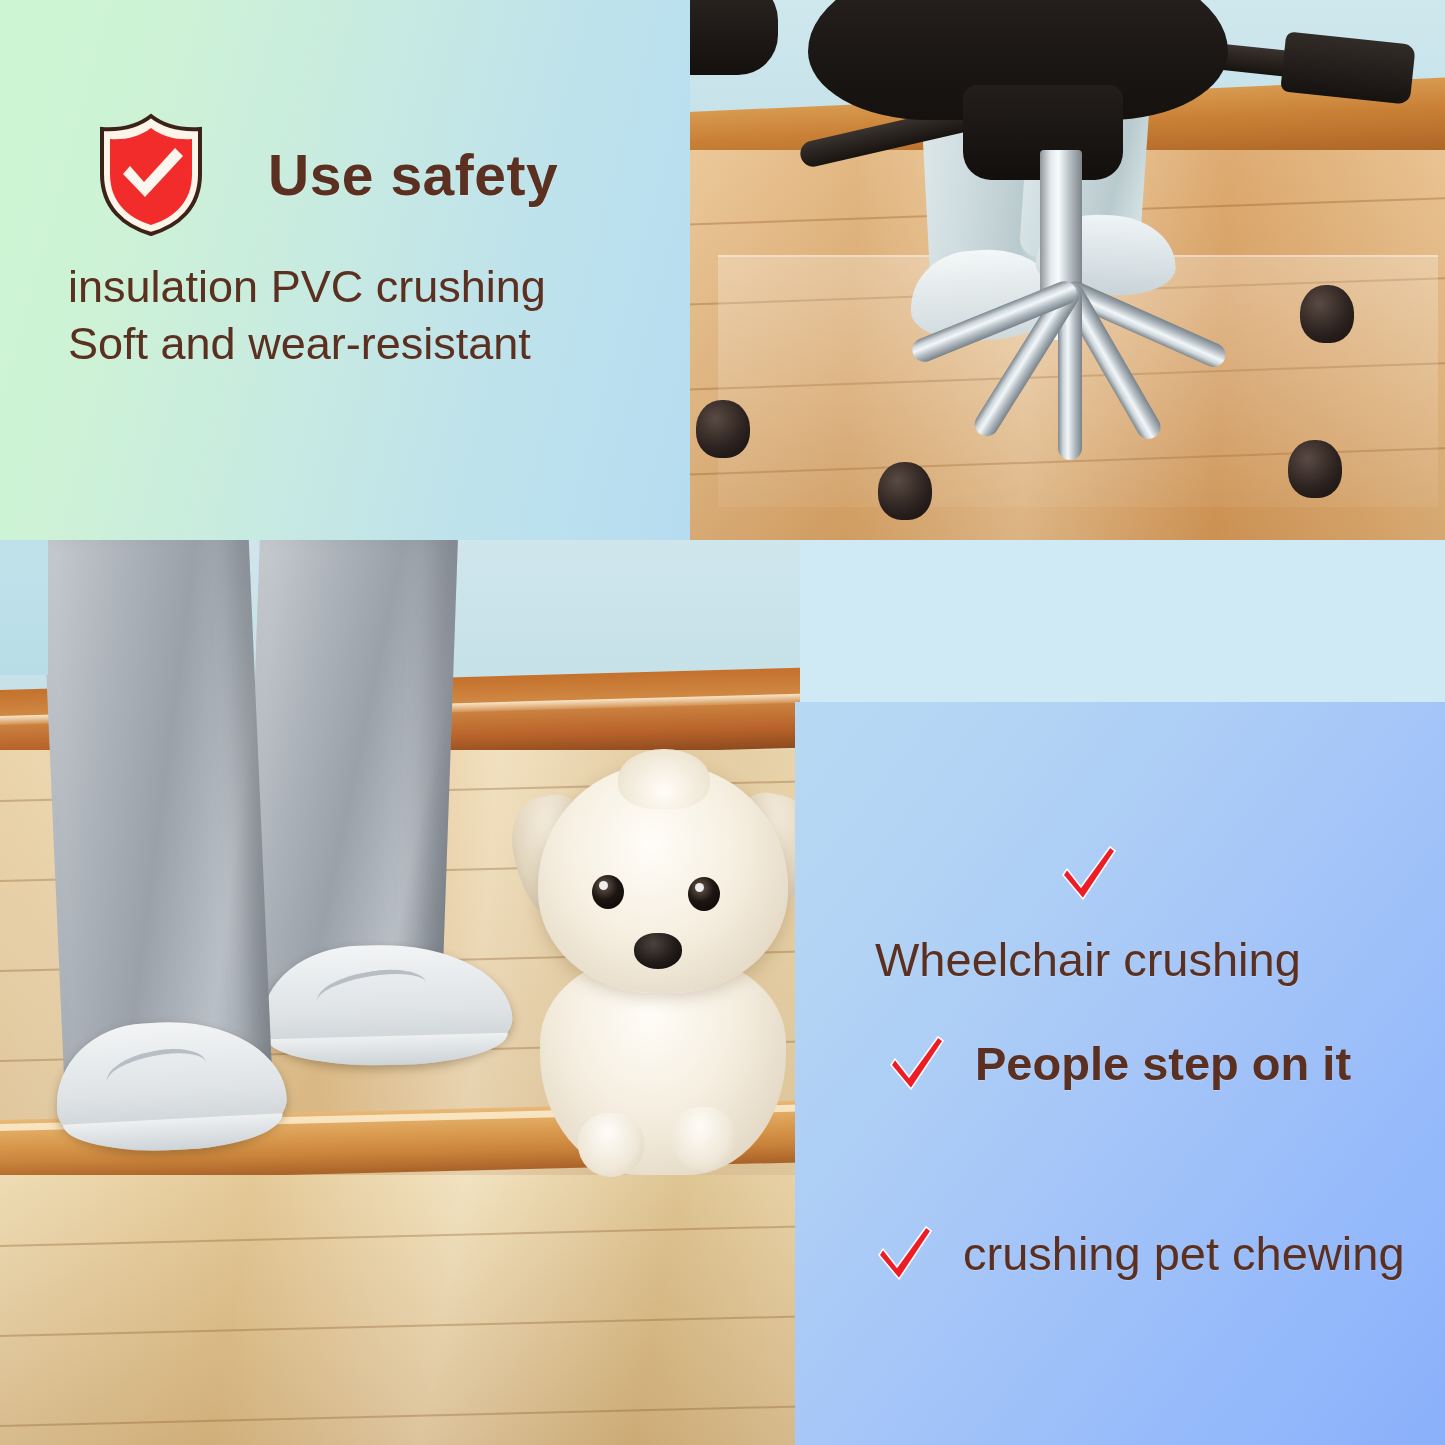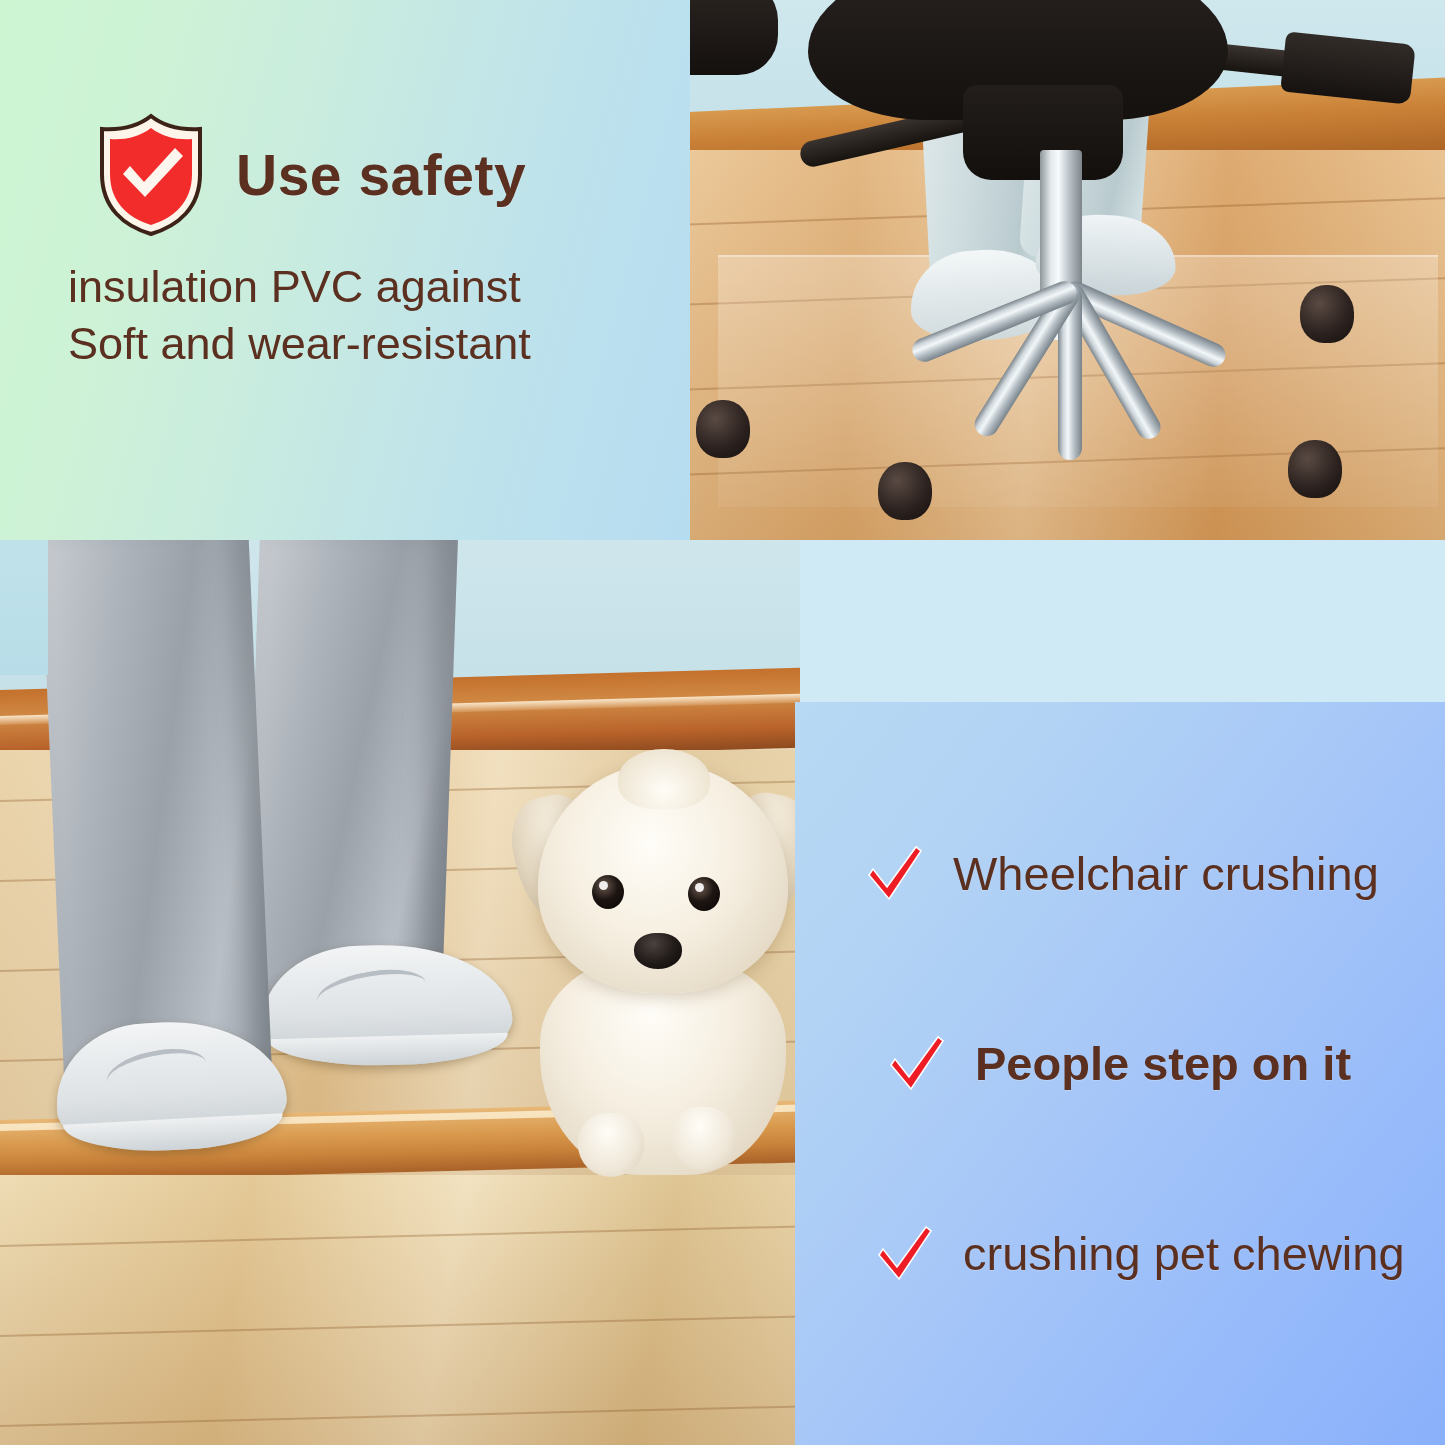--- a/index.html
+++ b/index.html
@@ -359,20 +359,21 @@
     gap: 26px;
   }
   .shield-icon { width: 118px; height: 126px; display: block; }
   .safety-title {
     font-size: 57px;
     font-weight: bold;
     color: #5c3020;
     letter-spacing: 0.5px;
     text-shadow: 0 1px 0 rgba(255,255,255,0.25);
     white-space: nowrap;
+    margin-left: 32px;
   }
   .safety-lines {
     position: absolute;
     left: 68px;
     top: 258px;
     width: 600px;
   }
   .safety-line {
     font-size: 45px;
     color: #5c3020;
@@ -389,21 +390,21 @@
     height: 743px;
     background: linear-gradient(128deg, #b7d9f3 0%, #b2d3f4 22%, #a6c6f8 50%, #98bcfa 74%, #8ab0fb 100%);
   }
   .benefit-row {
     position: absolute;
     display: flex;
     align-items: center;
     gap: 28px;
     white-space: nowrap;
   }
-  .benefit-row.r0 { left: 68px; top: 140px; }
+  .benefit-row.r0 { left: 80px; top: 140px; flex-direction: column; }
   .benefit-row.r1 { left: 90px; top: 330px; font-weight: bold; }
   .benefit-row.r2 { left: 78px; top: 520px; }
   .check-icon { width: 62px; height: 62px; flex: 0 0 auto; display: block; }
   .benefit-label {
     font-size: 47px;
     color: #5c3020;
     text-shadow: 0 1px 0 rgba(255,255,255,0.22);
   }
 </style>
 </head>
@@ -500,21 +501,21 @@
   <div class="panel-safety">
     <div class="safety-head">
       <svg class="shield-icon" viewBox="0 0 118 126">
         <path d="M59 4 C44 16 26 18 10 17 L10 62 C10 96 32 114 59 122 C86 114 108 96 108 62 L108 17 C92 18 74 16 59 4 Z" fill="#fdf4ea" stroke="#3d2218" stroke-width="4"></path>
         <path d="M59 16 C46 26 31 28 18 27 L18 62 C18 91 37 106 59 113 C81 106 100 91 100 62 L100 27 C87 28 72 26 59 16 Z" fill="#f22b2b"></path>
         <path d="M31 62 L38 54 L52 70 L83 36 L91 44 L53 85 Z" fill="#fdf6ee"></path>
       </svg>
       <div class="safety-title">Use safety</div>
     </div>
     <div class="safety-lines">
-      <div class="safety-line">insulation  PVC against</div>
+      <div class="safety-line">insulation  PVC crushing</div>
       <div class="safety-line">Soft and wear-resistant</div>
     </div>
   </div>
   <div class="panel-safety-strip"></div>
 
   <div class="panel-benefits">
 
     <div class="benefit-row r0">
       <svg class="check-icon" viewBox="0 0 62 62">
         <path d="M6 33 L10 27 L24 45 L53 5 L58 9 L26 57 Z" fill="#ee1c25" stroke="#ffffff" stroke-width="1.6"></path>

